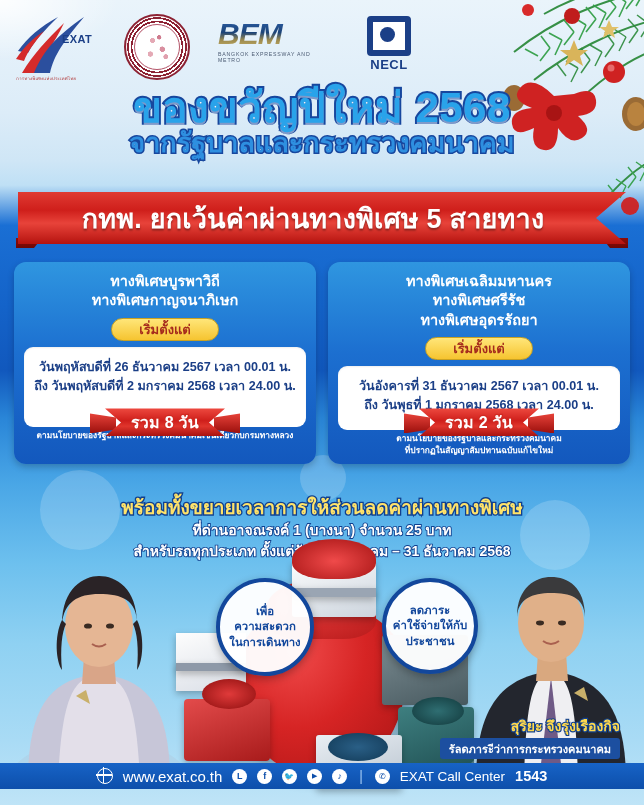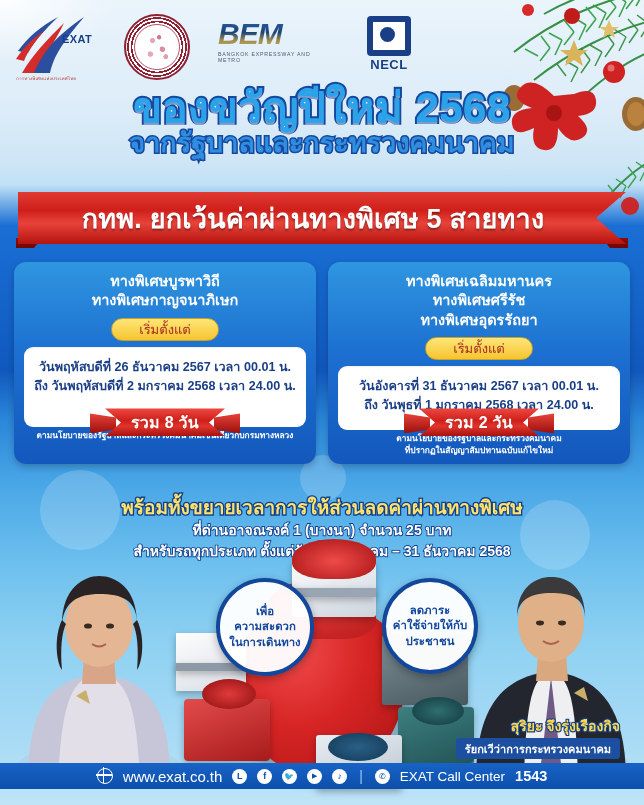--- a/index.html
+++ b/index.html
@@ -79,21 +79,21 @@
 
   
   .cards { position:absolute; top:262px; left:14px; width:616px; display:flex; gap:12px; }
   .card { width:302px; border-radius:12px; padding:10px 10px 8px;
      background:linear-gradient(180deg,#2f96e0 0%,#1c6fd0 45%,#1358bd 100%);
      box-shadow:0 3px 7px rgba(0,0,0,.22); position:relative; }
   .card-title { text-align:center; color:#fff; font-weight:bold; font-size:14.5px; line-height:1.34; }
   .badge { margin:7px auto 0; width:108px; height:23px; border-radius:12px;
      background:linear-gradient(180deg,#ffe679,#f6c430); border:1.6px solid #caa221;
      display:flex; align-items:center; justify-content:center; }
-  .badge span { font-size:13px; font-weight:normal; color:#a52a1c; }
+  .badge span { font-size:13px; font-weight:bold; color:#a52a1c; }
   .white-box { margin-top:6px; background:#fff; border-radius:9px; padding:11px 6px 15px;
      text-align:center; box-shadow:inset 0 1px 2px rgba(0,0,0,.07);}
   .white-box div { font-size:12.6px; color:#1b3f87; font-weight:bold; line-height:1.5; white-space:nowrap;}
   .mini-ribbon { position:absolute; left:50%; transform:translateX(-50%); bottom:26px; width:148px; height:30px; }
   .mini-body { position:absolute; left:14px; top:0; width:120px; height:28px;
       background:linear-gradient(180deg,#ee4a40 0%,#cf1f1b 45%,#e0352c 65%,#a81210 100%);
       clip-path:polygon(0 0,120px 0,104px 14px,120px 28px,0 28px,16px 14px);
       display:flex;align-items:center;justify-content:center; }
   .mini-body span { font-size:16px; font-weight:bold; color:#fff; -webkit-text-stroke:2.4px #d02a22;
       paint-order:stroke fill; letter-spacing:.3px;}
@@ -377,21 +377,21 @@
   <div class="circ c3">
     <span>
       <i style="font-style:normal;display:block">ลดภาระ</i>
       <i style="font-style:normal;display:block">ค่าใช้จ่ายให้กับ</i>
       <i style="font-style:normal;display:block">ประชาชน</i>
     </span>
   </div>
 
   <div class="name-block nb-right">
     <div class="nb-name">สุริยะ จึงรุ่งเรืองกิจ</div>
-    <div class="nb-role">รัยกเวีว่าการกระทรวงคมนาคม</div>
+    <div class="nb-role">รัลดภาระีว่าการกระทรวงคมนาคม</div>
   </div>
 
   <div class="footer">
     <div class="globe"></div>
     <div class="f-url">www.exat.co.th</div>
     <div class="f-ico">L</div>
     <div class="f-ico">f</div>
     <div class="f-ico" style="font-size:8px">🐦</div>
     <div class="f-ico" style="font-size:7px">▶</div>
     <div class="f-ico">♪</div>

